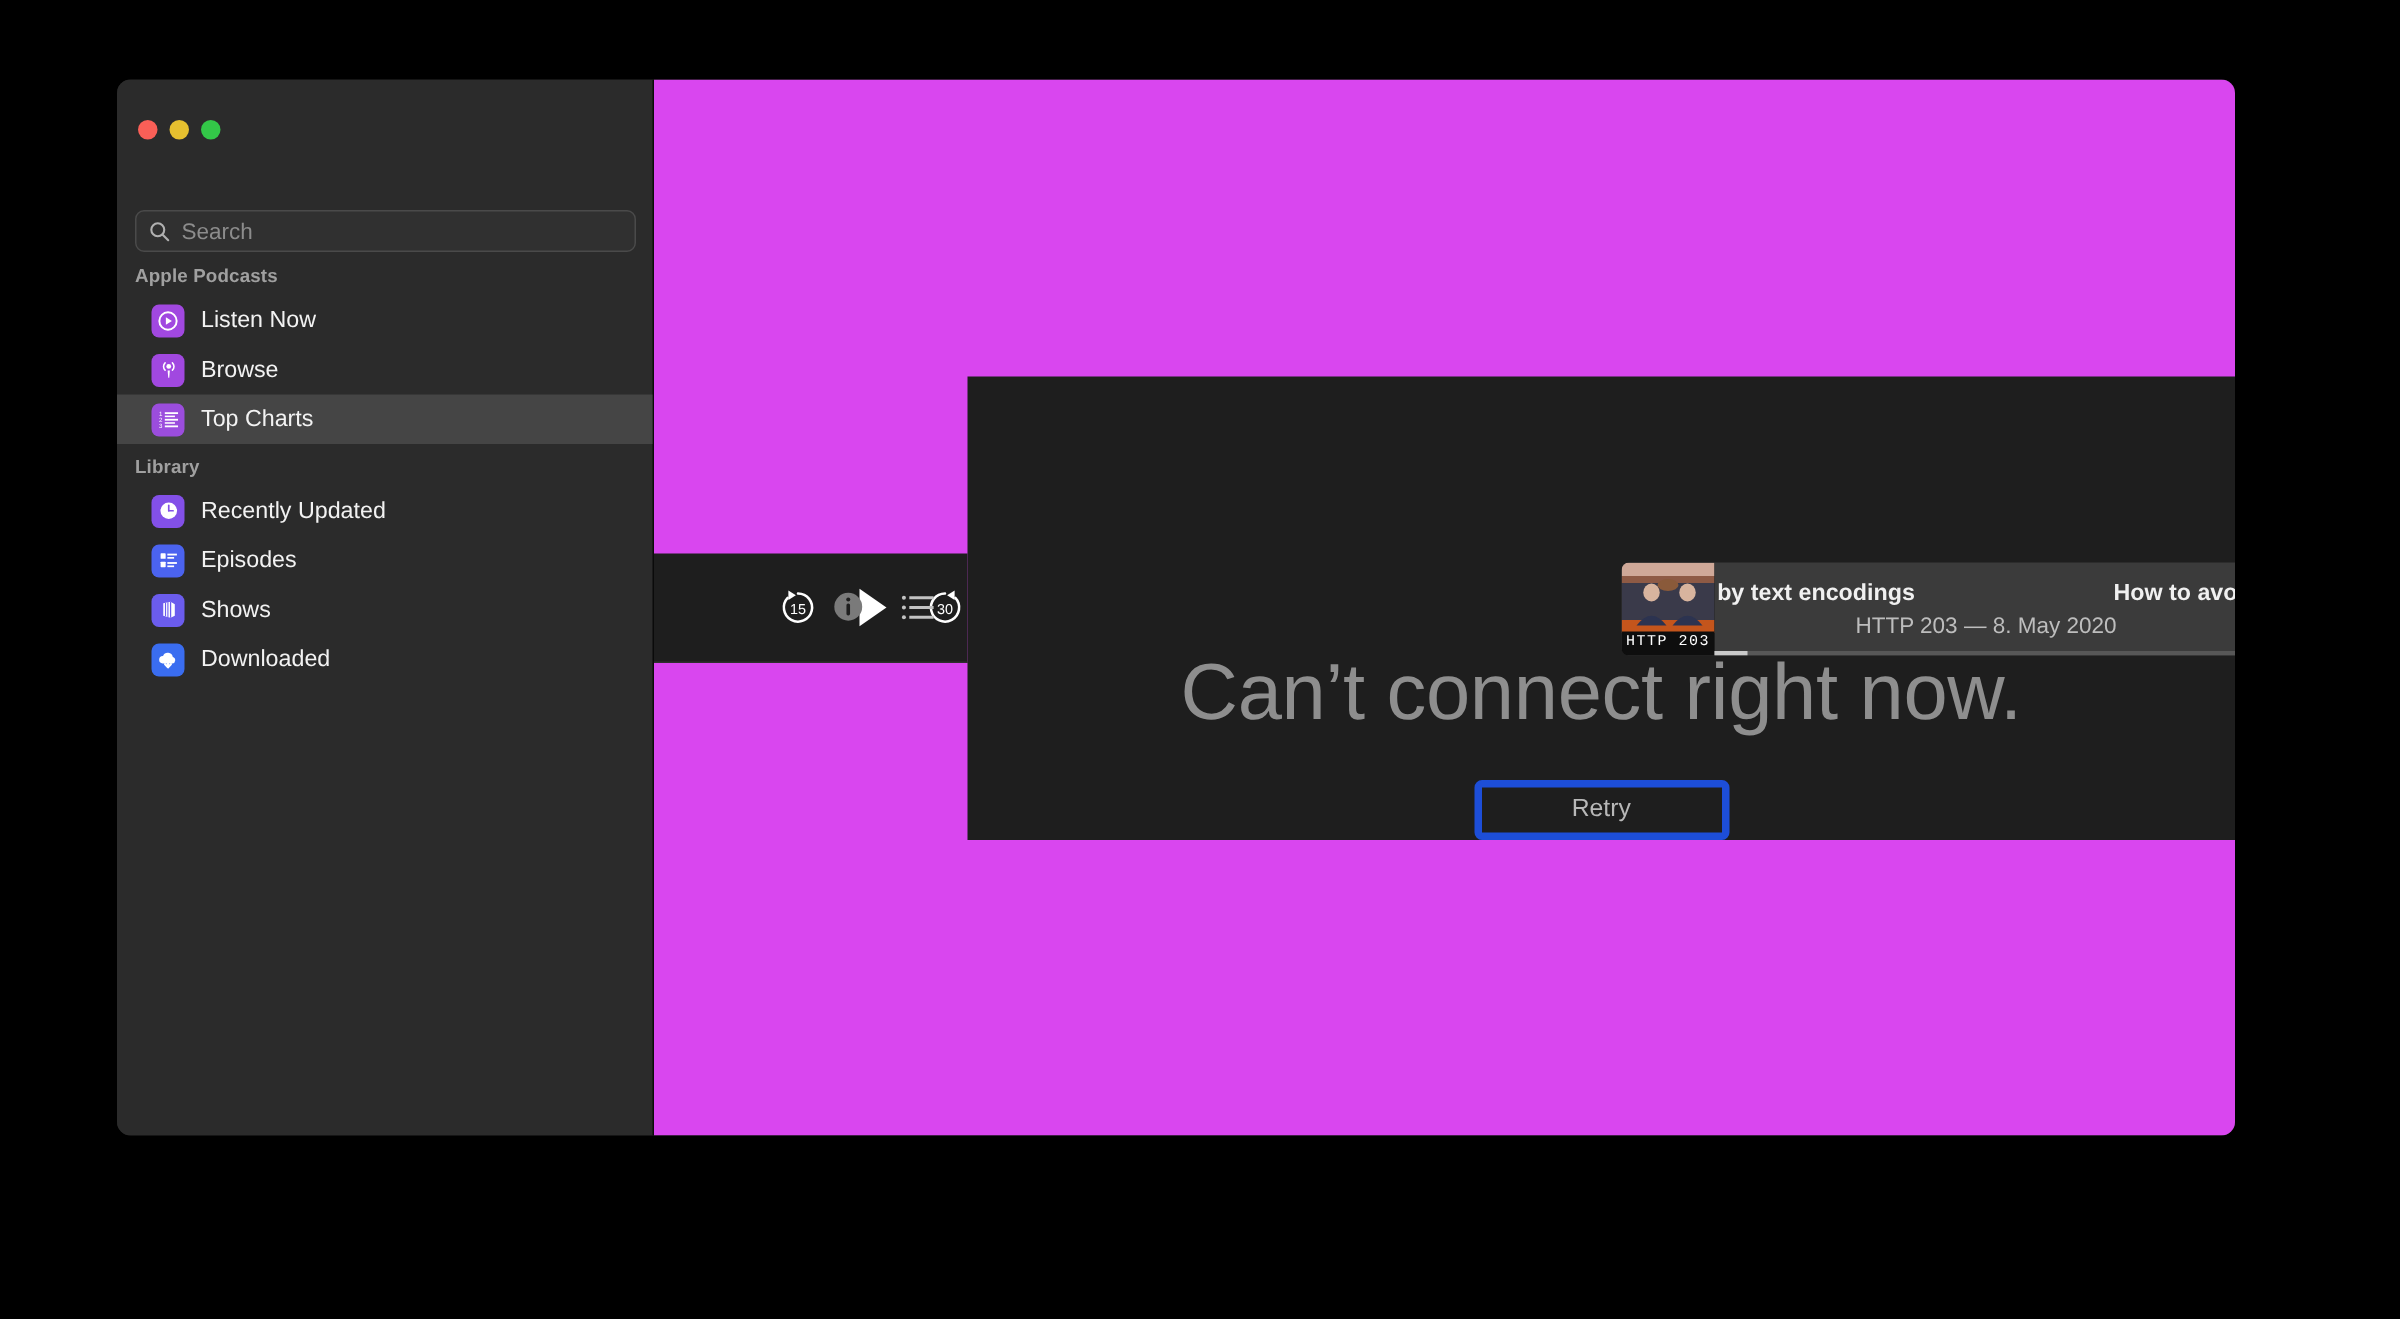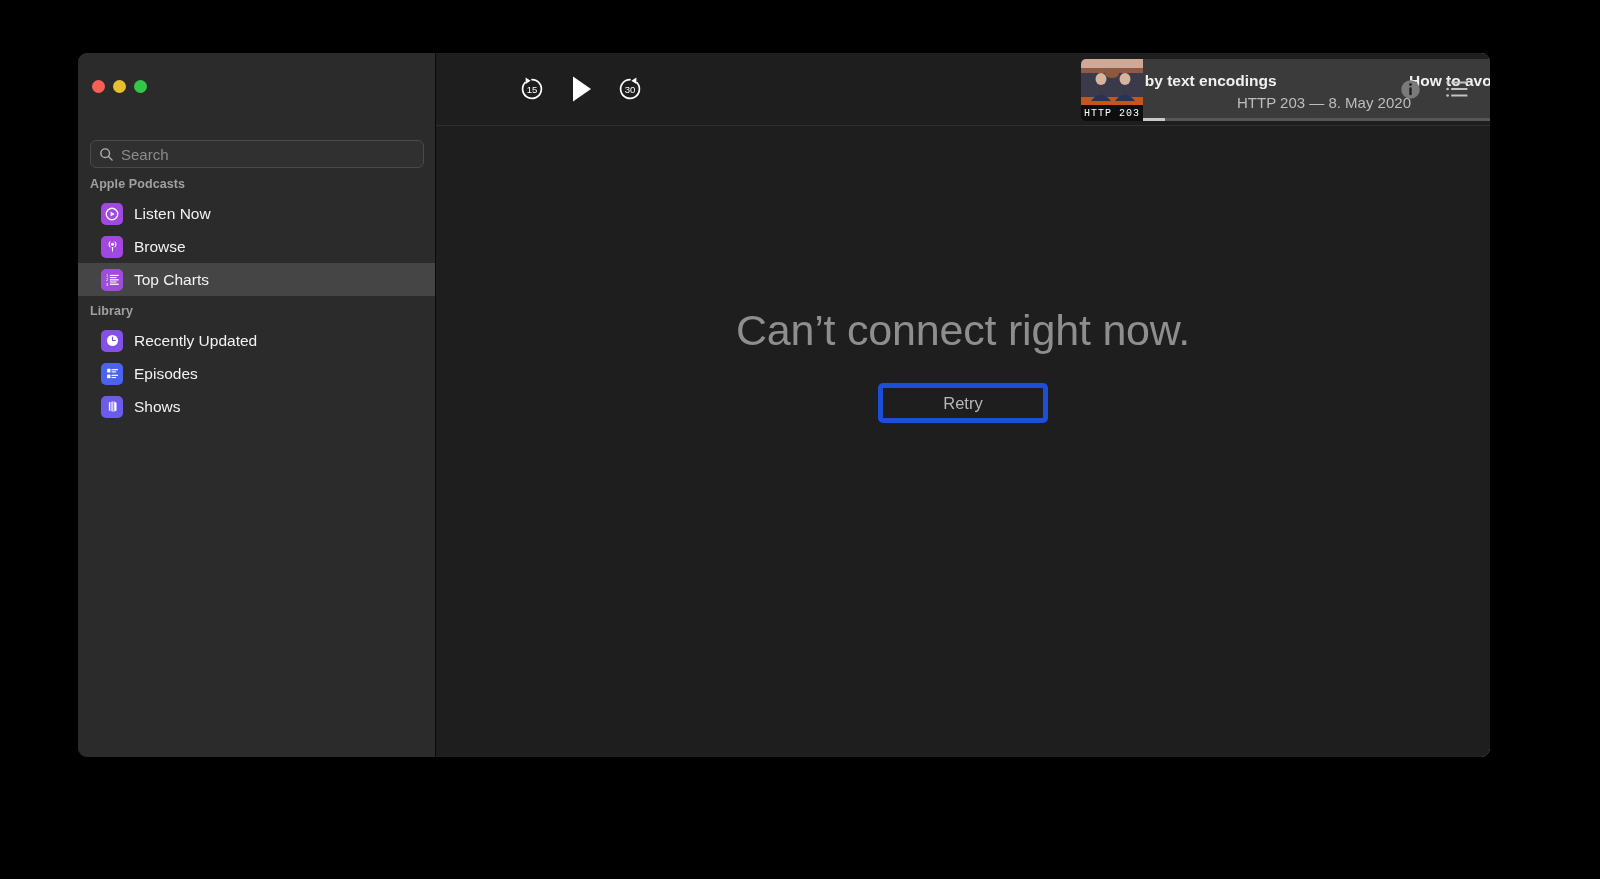--- a/index.html
+++ b/index.html
@@ -128,23 +128,24 @@
   .nav-label {
     color: #f2f2f2;
     font-size: 15.5px;
     white-space: nowrap;
   }
 
   
   #right {
     flex: 1 1 auto;
     display: flex;
-    flex-direction: column;
+    flex-direction: row;
     min-width: 0;
     background: #d946ef;
+    align-items: center;
   }
 
   #toolbar {
     height: 72px;
     flex: 0 0 72px;
     background: #1e1e1e;
     border-bottom: 1px solid #2f2f2f;
     display: flex;
     align-items: center;
     position: relative;
@@ -290,21 +291,21 @@
     background: #1e1e1e;
     display: flex;
     flex-direction: column;
     align-items: center;
     justify-content: flex-start;
     padding-top: 180px;
     box-sizing: border-box;
   }
   .empty-title {
     color: #8e8e8e;
-    font-size: 43px;
+    font-size: 53px;
     font-weight: normal;
     letter-spacing: -0.2px;
     margin: 0;
   }
   .retry-btn {
     margin-top: 28px;
     width: 170px;
     height: 40px;
     background: transparent;
     border: 5px solid #1d4ed8;
@@ -414,20 +415,30 @@
             <svg width="15" height="15" viewBox="0 0 16 16">
               <path d="M4.1 3.4 L9.3 2.3 L12.3 4.0 L12.3 12.2 L9.3 13.6 L4.1 12.2 Z" fill="#ffffff"></path>
               <path d="M9.3 2.3 L9.3 13.6" fill="none" stroke="#6b5ced" stroke-width="0.9"></path>
               <path d="M5.7 3.05 L5.7 12.6" fill="none" stroke="#6b5ced" stroke-width="0.8"></path>
               <path d="M7.4 2.7 L7.4 13.1" fill="none" stroke="#6b5ced" stroke-width="0.8"></path>
             </svg>
           </span>
           <span class="nav-label">Shows</span>
         </div>
 
+        <div class="nav-item">
+          <span class="nav-icon" style="background:#3a6df0">
+            <svg width="16" height="16" viewBox="0 0 16 16">
+              <path d="M4.5 10.3a2.5 2.5 0 0 1 .2-5 3.4 3.4 0 0 1 6.5.7 2.2 2.2 0 0 1-.3 4.3z" fill="#ffffff"></path>
+              <line x1="8" y1="7.3" x2="8" y2="12.6" stroke="#ffffff" stroke-width="1.5" stroke-linecap="round"></line>
+              <polyline points="6.1,10.8 8,12.9 9.9,10.8" fill="none" stroke="#ffffff" stroke-width="1.5" stroke-linecap="round" stroke-linejoin="round"></polyline>
+            </svg>
+          </span>
+          <span class="nav-label">Downloaded</span>
+        </div>
 
       </div>
     </div>
 
     <div id="right">
 
       <div id="toolbar">
 
         <div class="transport">
           <button class="tbtn">

